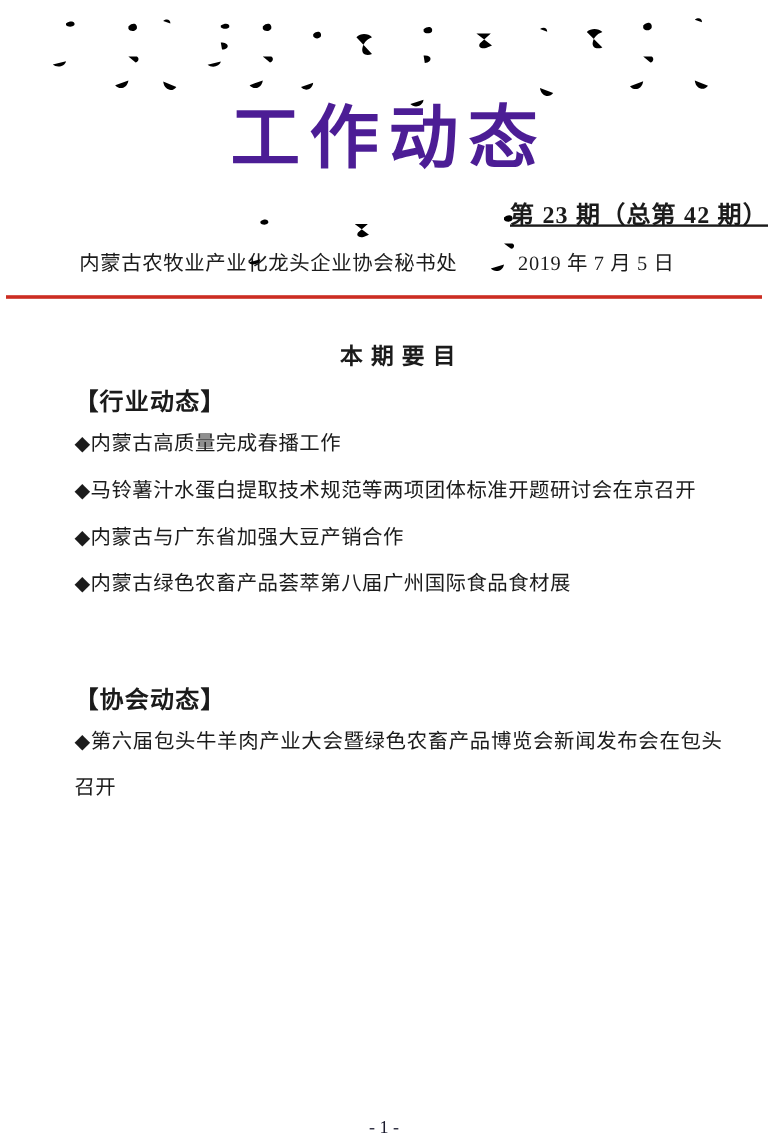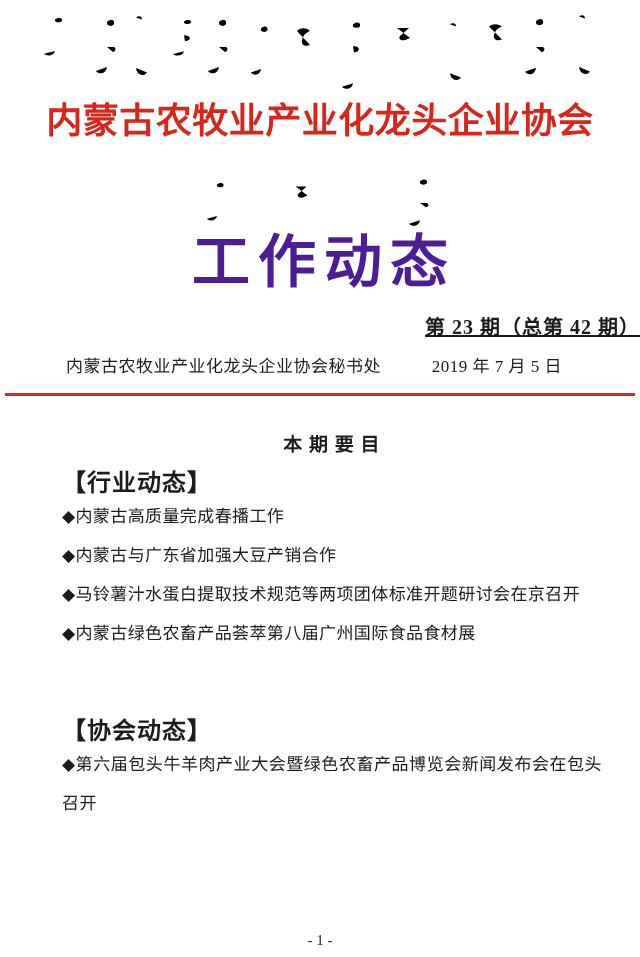--- a/index.html
+++ b/index.html
@@ -60,21 +60,21 @@
   .toc{padding:0 38px 0 62px;}
   .toc-title{
     margin:35px 0 0 0;
     text-align:center;
     font-size:19px;line-height:28px;
     font-weight:bold;
     letter-spacing:1px;
   }
   .section-label{
     margin:10px 0 0 0;
-    font-size:24px;line-height:28px;
+    font-size:20px;line-height:28px;
     font-weight:bold;
     font-family:"Liberation Sans","DejaVu Sans",sans-serif;
     letter-spacing:1px;
   }
   .section-label.assoc{margin-top:64px;}
   .toc-items{margin:0;}
   .toc-item{
     margin:0;
     width:540px;
     font-size:17px;
@@ -186,38 +186,37 @@
       </svg>
     <svg class="mw" style="left:291px;top:183px" width="22" height="18" viewBox="0 0 24 20" preserveAspectRatio="none">
         <use href="#mgG"></use>
       </svg>
     <svg class="mw" style="left:407px;top:177px" width="26" height="52" viewBox="0 0 26 60" preserveAspectRatio="none">
         <use href="#mgB"></use>
       </svg>
   </div>
 
   <header>
-    <h1 class="org-title">内蒙古农牧业产业化龙头企业协会</h1>
     <h2 class="bulletin-title">工作动态</h2>
     <div class="issue-line">第 23 期（总第 42 期）</div>
     <div class="meta-row">
       <span>内蒙古农牧业产业化龙头企业协会秘书处</span>
       <span>2019 年 7 月 5 日</span>
     </div>
     <hr class="red-rule">
   </header>
 
   <main class="toc">
     <h3 class="toc-title">本 期 要 目</h3>
 
     <h4 class="section-label">【行业动态】</h4>
     <div class="toc-items">
       <p class="toc-item">◆内蒙古高质量完成春播工作</p>
+      <p class="toc-item">◆马铃薯汁水蛋白提取技术规范等两项团体标准开题研讨会在京召开</p>
       <p class="toc-item">◆内蒙古与广东省加强大豆产销合作</p>
-      <p class="toc-item">◆马铃薯汁水蛋白提取技术规范等两项团体标准开题研讨会在京召开</p>
       <p class="toc-item">◆内蒙古绿色农畜产品荟萃第八届广州国际食品食材展</p>
     </div>
 
     <h4 class="section-label assoc">【协会动态】</h4>
     <div class="toc-items">
       <p class="toc-item">◆第六届包头牛羊肉产业大会暨绿色农畜产品博览会新闻发布会在包头召开</p>
     </div>
   </main>
 
   <div class="page-number">- 1 -</div>

